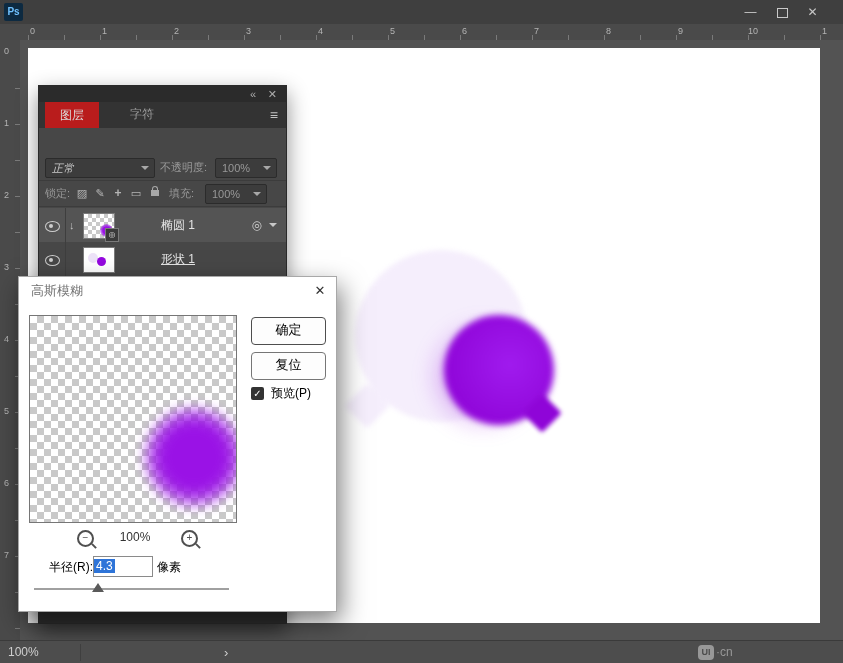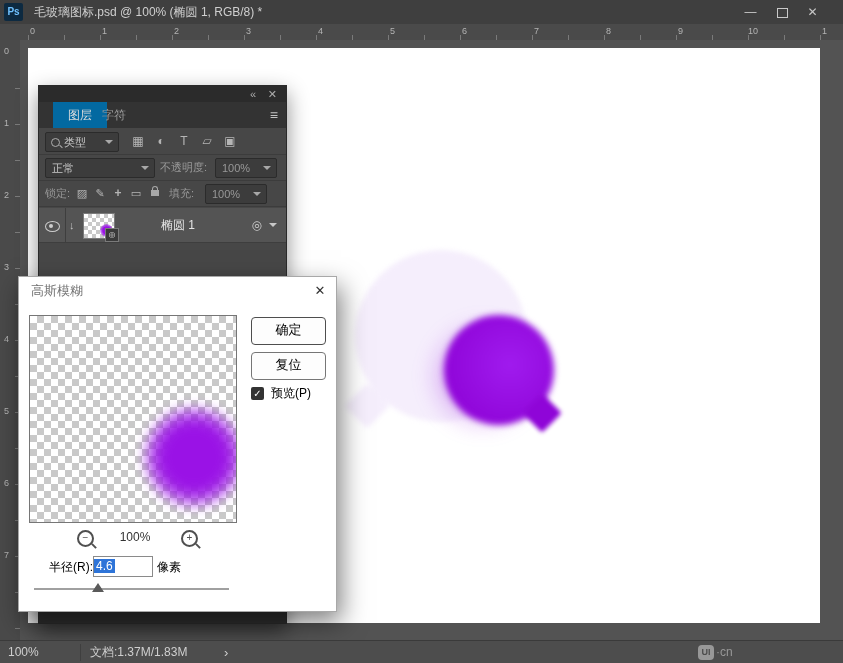--- a/index.html
+++ b/index.html
@@ -39,21 +39,21 @@
   .bubble-purple .tail{position:absolute;left:96px;top:84px;width:28px;height:28px;background:#8f05d8;
        border-radius:3px;transform:rotate(45deg);filter:blur(2px);}
 
   
   .panel{left:38px;top:85px;width:247px;height:537px;background:#474747;border:1px solid #2a2a2a;
          box-shadow:0 8px 20px rgba(0,0,0,.45);}
   .panel-hdr{left:0;top:0;width:100%;height:16px;background:#2b2b2b;}
   .panel-hdr .glyph{position:absolute;top:0;line-height:16px;color:#ababab;font-size:11px;}
   .tabstrip{left:0;top:16px;width:100%;height:26px;background:#333333;}
   .tab{position:absolute;top:0;height:26px;line-height:26px;width:54px;text-align:center;font-size:12px;}
-  .tab.active{background:#0369a1;color:#dcdcdc;margin-left:8px;}
+  .tab.active{background:#b91c1c;color:#dcdcdc;}
   .tab.inactive{color:#9c9c9c;}
   .prow{left:0;width:100%;height:26px;border-bottom:1px solid #3c3c3c;}
   .dd{position:absolute;height:18px;background:#3c3c3c;border:1px solid #2b2b2b;border-radius:2px;
       color:#c8c8c8;font-size:11px;line-height:18px;}
   .dd-arrow{position:absolute;right:5px;top:50%;margin-top:-2px;width:0;height:0;
       border-left:4px solid transparent;border-right:4px solid transparent;border-top:4px solid #a8a8a8;}
   .plabel{position:absolute;font-size:11px;color:#989898;line-height:26px;}
   .glyph-ico{position:absolute;font-size:12px;color:#b5b5b5;line-height:26px;text-align:center;width:18px;}
   .search-ico{position:absolute;left:5px;top:5px;width:7px;height:7px;border:1px solid #adadad;border-radius:50%;}
   .search-ico::after{content:"";position:absolute;width:4px;height:1px;background:#adadad;right:-4px;bottom:-1px;transform:rotate(45deg);}
@@ -113,21 +113,20 @@
       color:#4d4d4d;font-size:9px;font-weight:bold;text-align:center;line-height:15px;}
   .wm-suffix{position:absolute;left:716px;top:3px;color:#989898;font-size:12px;line-height:17px;}
 </style>
 </head>
 <body>
 
 <div class="app">
 
   <div class="abs titlebar">
     <div class="abs ps-badge">Ps</div>
-    <div class="abs win-title">毛玻璃图标.psd @ 100% (椭圆 1, RGB/8) *</div>
     <div class="abs winbtn" style="left:735px;">—</div>
     <div class="abs winbtn" style="left:766px;">
         <span class="abs max-box"></span>
       </div>
     <div class="abs winbtn" style="left:797px;">✕</div>
   </div>
 
   <div class="abs ruler-h">
     <div class="ticks"></div>
     <span class="rnum" style="left:30px;top:2px;">0</span>
@@ -169,39 +168,27 @@
     </div>
   </div>
 
   <div class="abs panel">
     <div class="abs panel-hdr">
       <span class="glyph" style="right:30px;">«</span>
       <span class="glyph" style="right:9px;">✕</span>
     </div>
     <div class="abs tabstrip">
       <div class="tab active" style="left:6px;">图层</div>
-      <div class="tab inactive" style="left:48px;">字符</div>
+      <div class="tab inactive" style="left:76px;font-family:Liberation Mono, monospace;">字符</div>
       <span class="abs" style="right:8px;top:0;line-height:26px;color:#c2c2c2;font-size:14px;">≡</span>
     </div>
 
-    <div class="abs prow" style="top:42px;">
-      <div class="dd" style="left:6px;top:4px;width:72px;">
-        <span class="search-ico"></span>
-        <span style="margin-left:18px;">类型</span>
-        <span class="dd-arrow"></span>
-      </div>
-      <span class="glyph-ico" style="left:90px;">▦</span>
-      <span class="glyph-ico" style="left:113px;">◐</span>
-      <span class="glyph-ico" style="left:136px;">T</span>
-      <span class="glyph-ico" style="left:159px;">▱</span>
-      <span class="glyph-ico" style="left:182px;">▣</span>
-    </div>
 
     <div class="abs prow" style="top:68px;">
-      <div class="dd" style="left:6px;top:4px;width:108px;">
+      <div class="dd" style="left:6px;top:4px;width:108px;font-style:italic;">
         <span style="margin-left:6px;">正常</span>
         <span class="dd-arrow"></span>
       </div>
       <span class="plabel" style="left:121px;">不透明度:</span>
       <div class="dd" style="left:176px;top:4px;width:60px;color:#989898;">
         <span style="margin-left:6px;">100%</span>
         <span class="dd-arrow"></span>
       </div>
     </div>
 
@@ -226,20 +213,30 @@
       <span class="abs" style="left:30px;top:0;line-height:34px;color:#c0c0c0;font-size:11px;">↓</span>
       <div class="thumb checker">
         <span class="blob"></span>
         <span class="badge">◎</span>
       </div>
       <span class="lname">椭圆 1</span>
       <span class="abs" style="right:24px;top:0;line-height:34px;color:#cfcfcf;font-size:12px;">◎</span>
       <span class="chev" style="right:9px;top:15px;"></span>
     </div>
 
+    <div class="abs lrow" style="top:156px;background:#474747;">
+      <div class="eye-cell">
+        <span class="eye"></span>
+      </div>
+      <div class="thumb" style="background:#fff;">
+        <span class="abs" style="left:4px;top:5px;width:10px;height:10px;border-radius:50%;background:#ede3f8;"></span>
+        <span class="abs" style="left:13px;top:9px;width:9px;height:9px;border-radius:50%;background:#9408df;"></span>
+      </div>
+      <span class="lname" style="text-decoration:underline;">形状 1</span>
+    </div>
 
     <div class="abs" style="left:0;top:190px;width:100%;height:335px;background:#3d3d3d;"></div>
     <div class="abs panel-bottom"></div>
   </div>
 
   <div class="abs dialog">
     <div class="abs dlg-title">高斯模糊</div>
     <div class="abs dlg-close">✕</div>
 
     <div class="abs preview checker">
@@ -249,35 +246,34 @@
     <span class="mag" style="left:58px;top:253px;">
       <span class="sign">−</span>
     </span>
     <div class="zoom-val" style="left:86px;top:253px;width:60px;">100%</div>
     <span class="mag" style="left:162px;top:253px;">
       <span class="sign">+</span>
     </span>
 
     <div class="radius-label">半径(R):</div>
     <div class="radius-input">
-      <span class="sel">4.6</span>
+      <span class="sel">4.3</span>
     </div>
     <div class="unit-label">像素</div>
 
     <div class="slider-track"></div>
     <div class="slider-thumb"></div>
 
     <div class="dlg-btn default" style="top:40px;">确定</div>
     <div class="dlg-btn" style="top:75px;">复位</div>
     <div class="chkbox">✓</div>
     <div class="chklabel">预览(P)</div>
   </div>
 
   <div class="abs statusbar">
     <span class="abs" style="left:8px;top:0;line-height:23px;">100%</span>
     <span class="status-div"></span>
-    <span class="abs" style="left:90px;top:0;line-height:23px;">文档:1.37M/1.83M</span>
     <span class="abs" style="left:224px;top:0;line-height:23px;font-size:13px;">›</span>
     <span class="wm-logo">UI</span>
     <span class="wm-suffix">·cn</span>
   </div>
 
 </div>
 
 </body></html>

